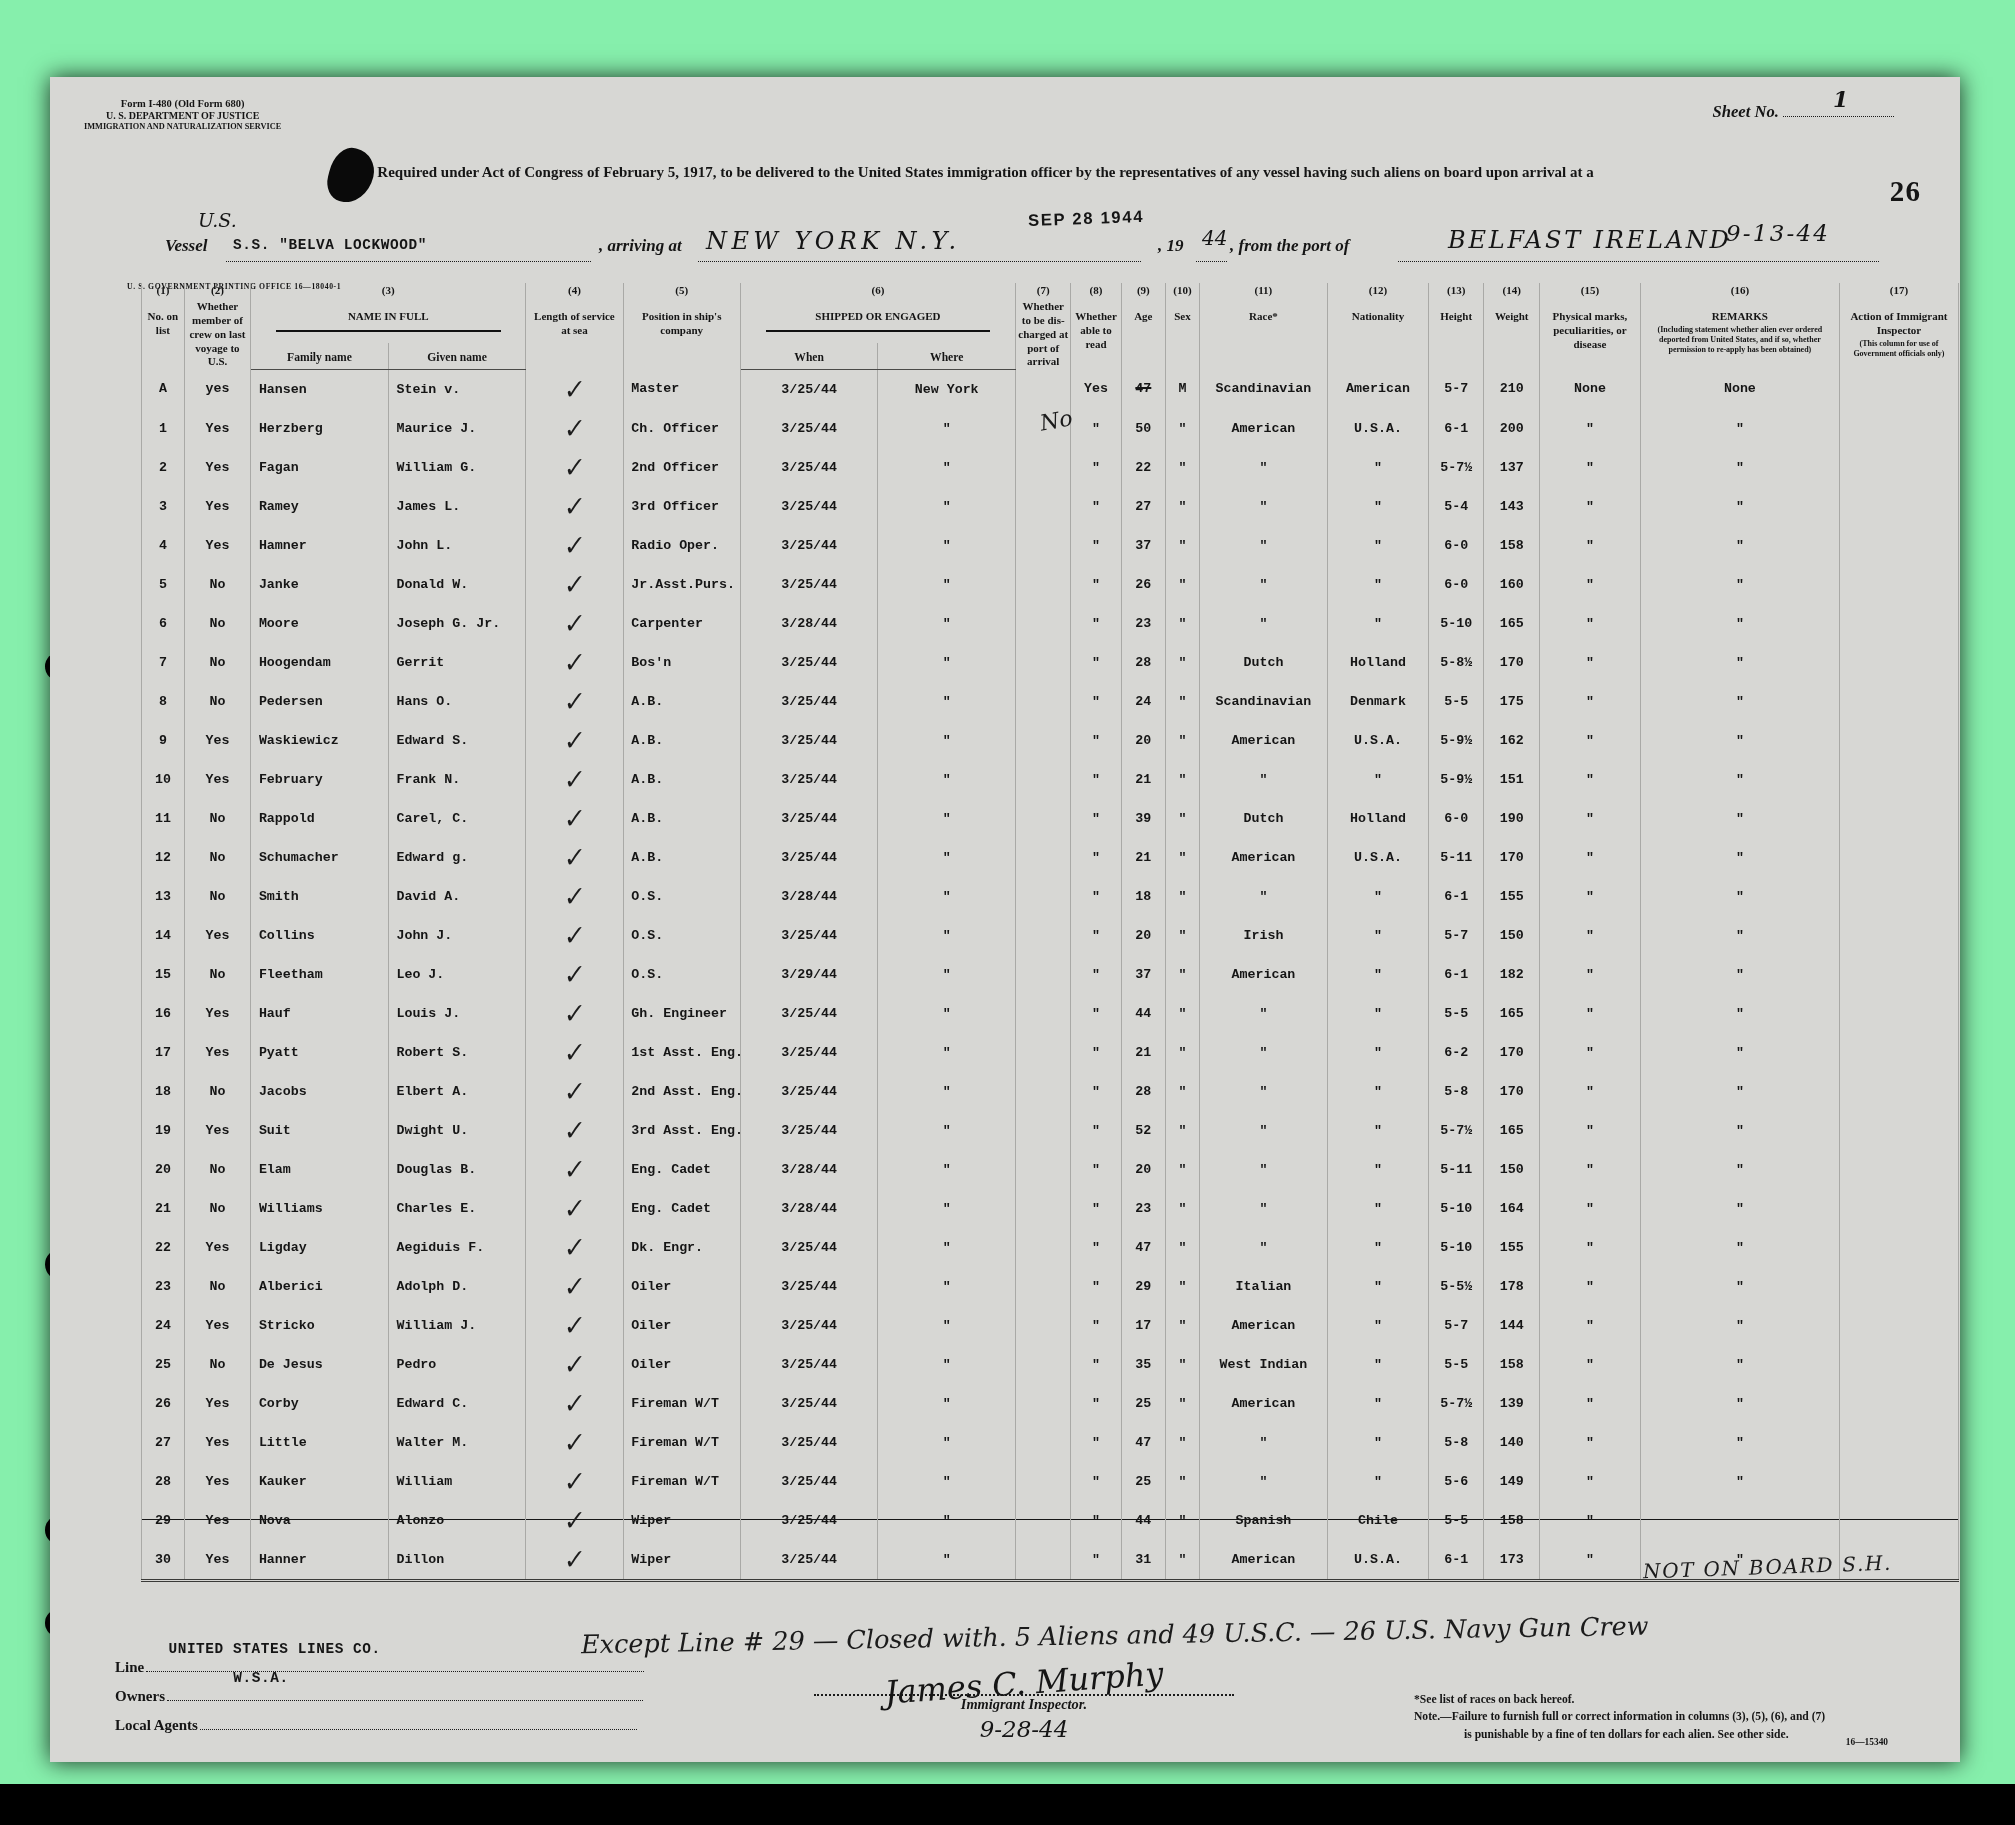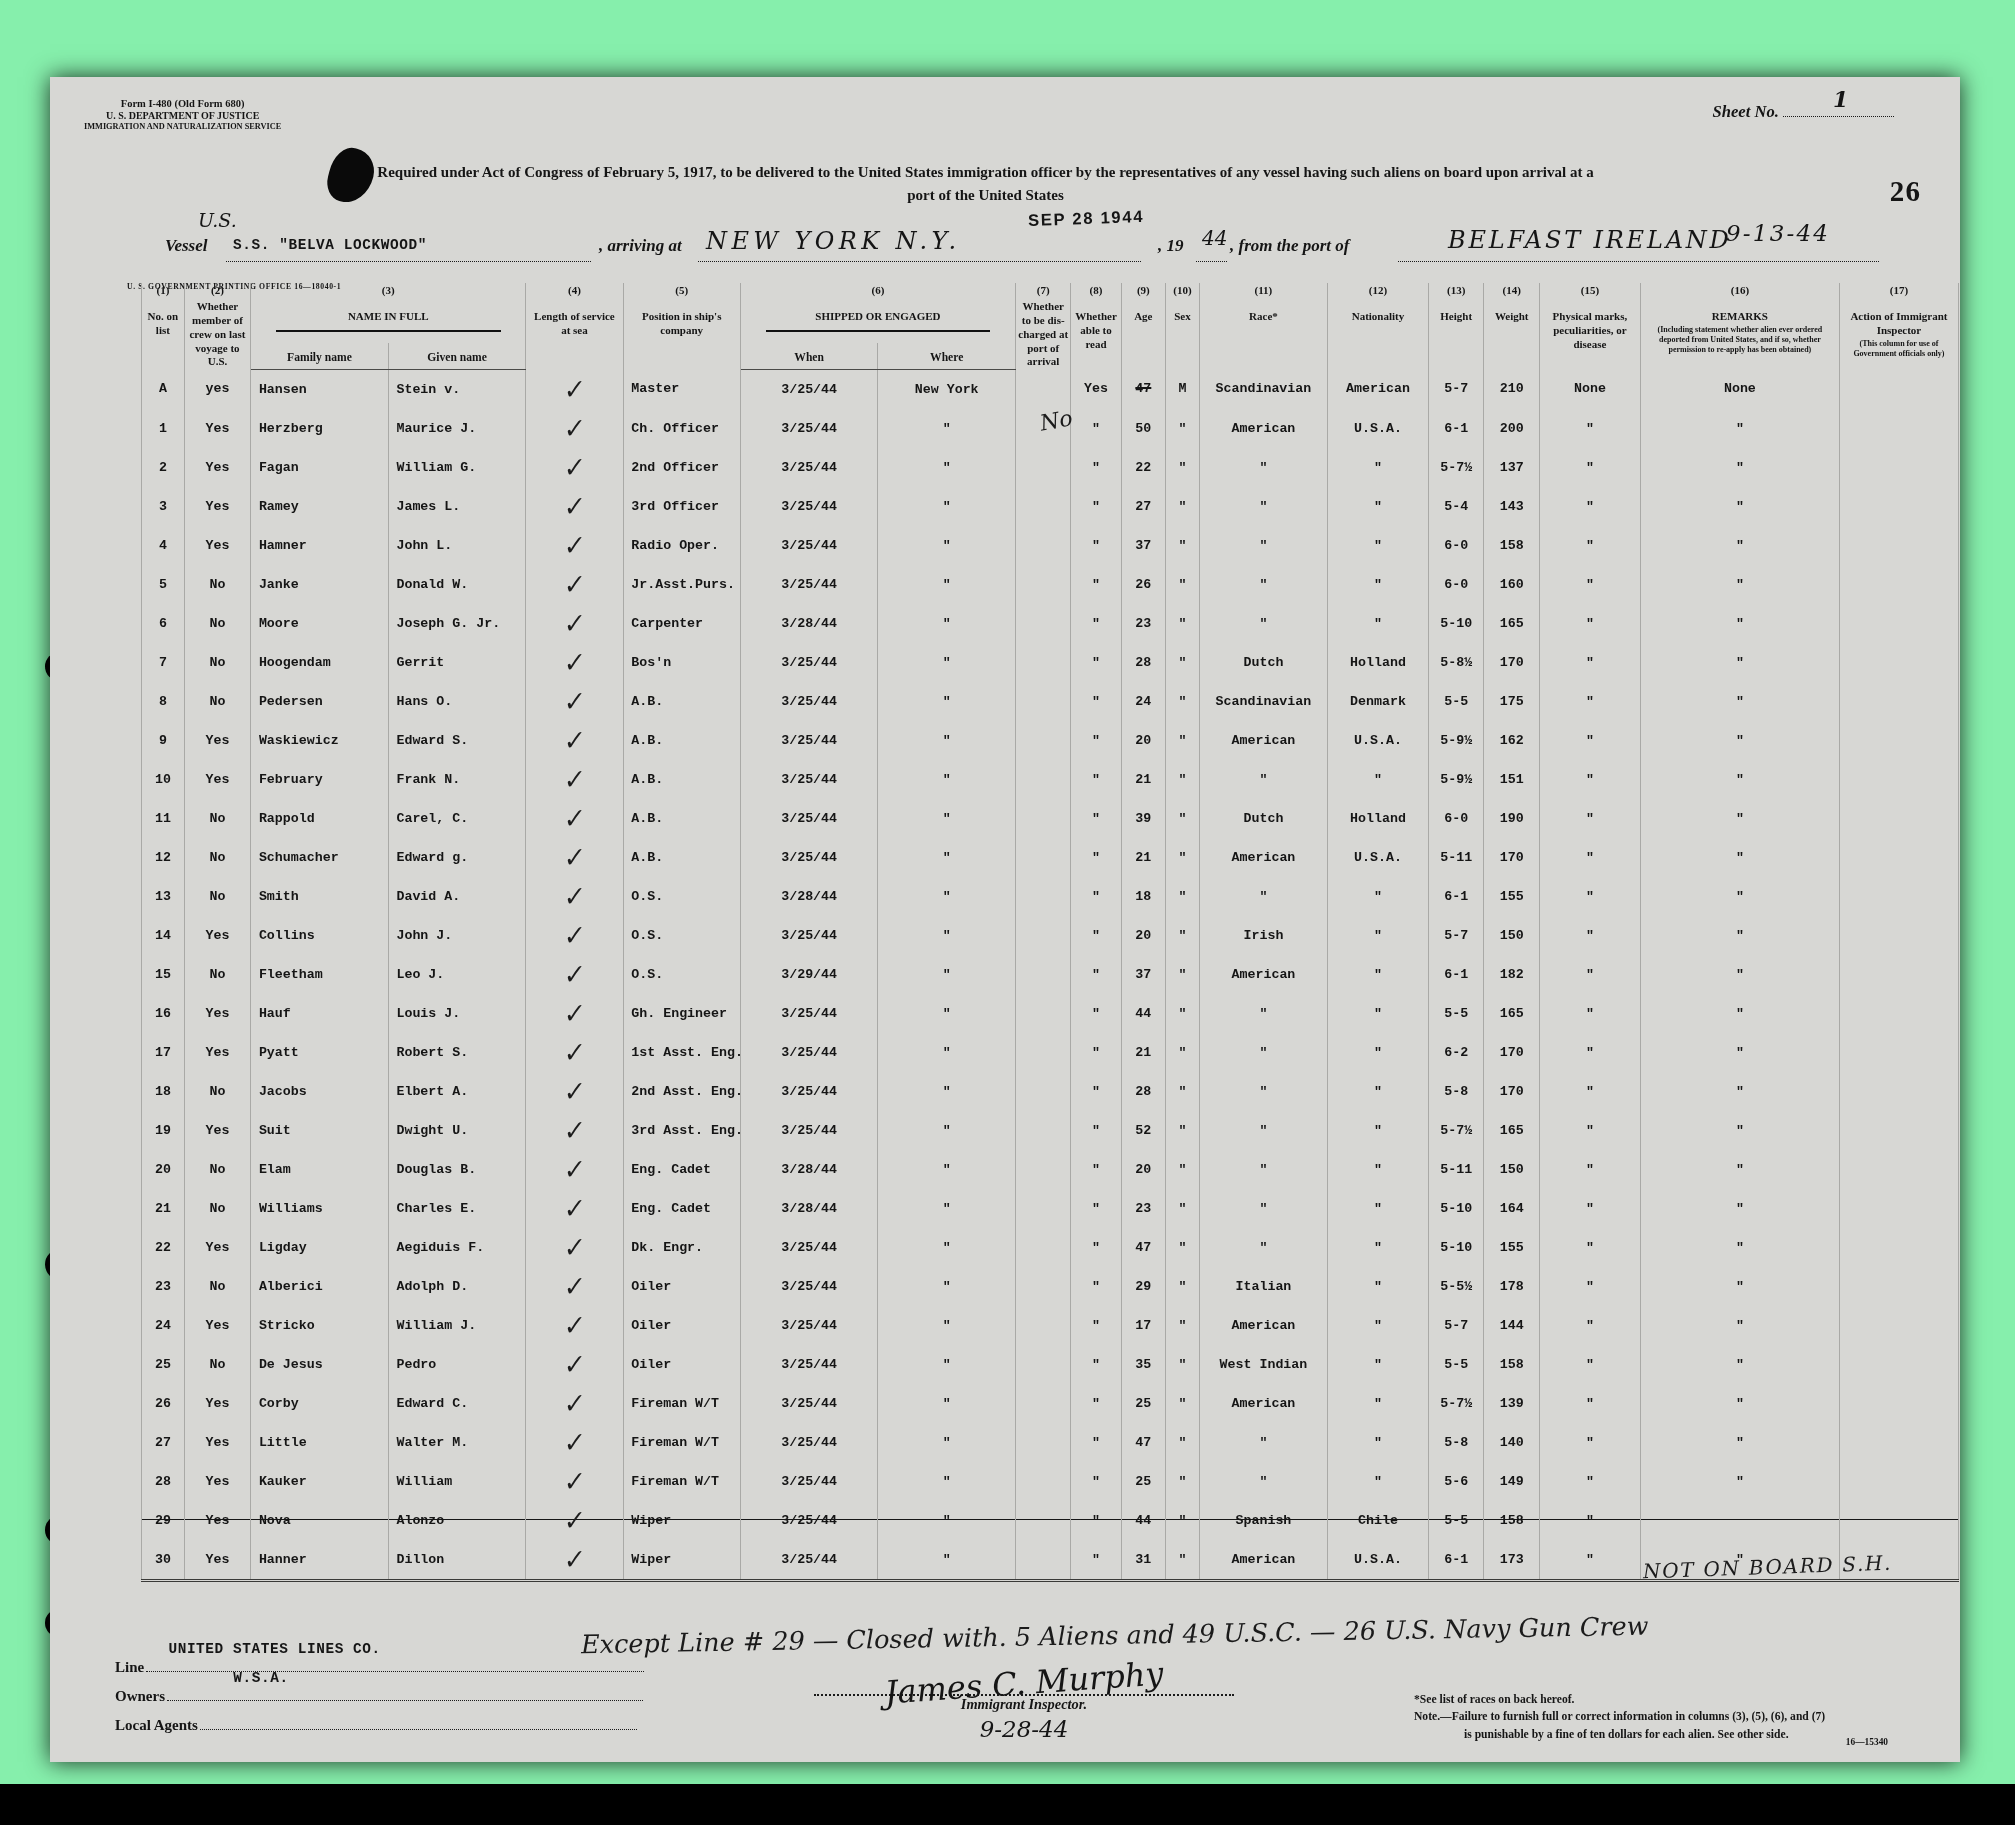--- a/index.html
+++ b/index.html
@@ -95,21 +95,20 @@
     <div class="sheetno">
       <span>Sheet No.</span>
       <span class="dots">
         <span class="hand-val hand">1</span>
       </span>
     </div>
 
 
     <div class="subtitle">
       <div>Required under Act of Congress of February 5, 1917, to be delivered to the United States immigration officer by the representatives of any vessel having such aliens on board upon arrival at a</div>
-      <div>port of the United States</div>
     </div>
 
     <div class="page-stamp">26</div>
     <div class="ink-blot"></div>
 
     <div class="vessel-row">
       <span class="hand" style="left:148px;top:132px;font-size:19px;">U.S.</span>
       <span class="lbl" style="left:115px;top:159px;">Vessel</span>
       <span class="typed" style="left:183px;top:160px;">S.S. "BELVA LOCKWOOD"</span>
       <span class="lbl" style="left:549px;top:159px;">, arriving at</span>

